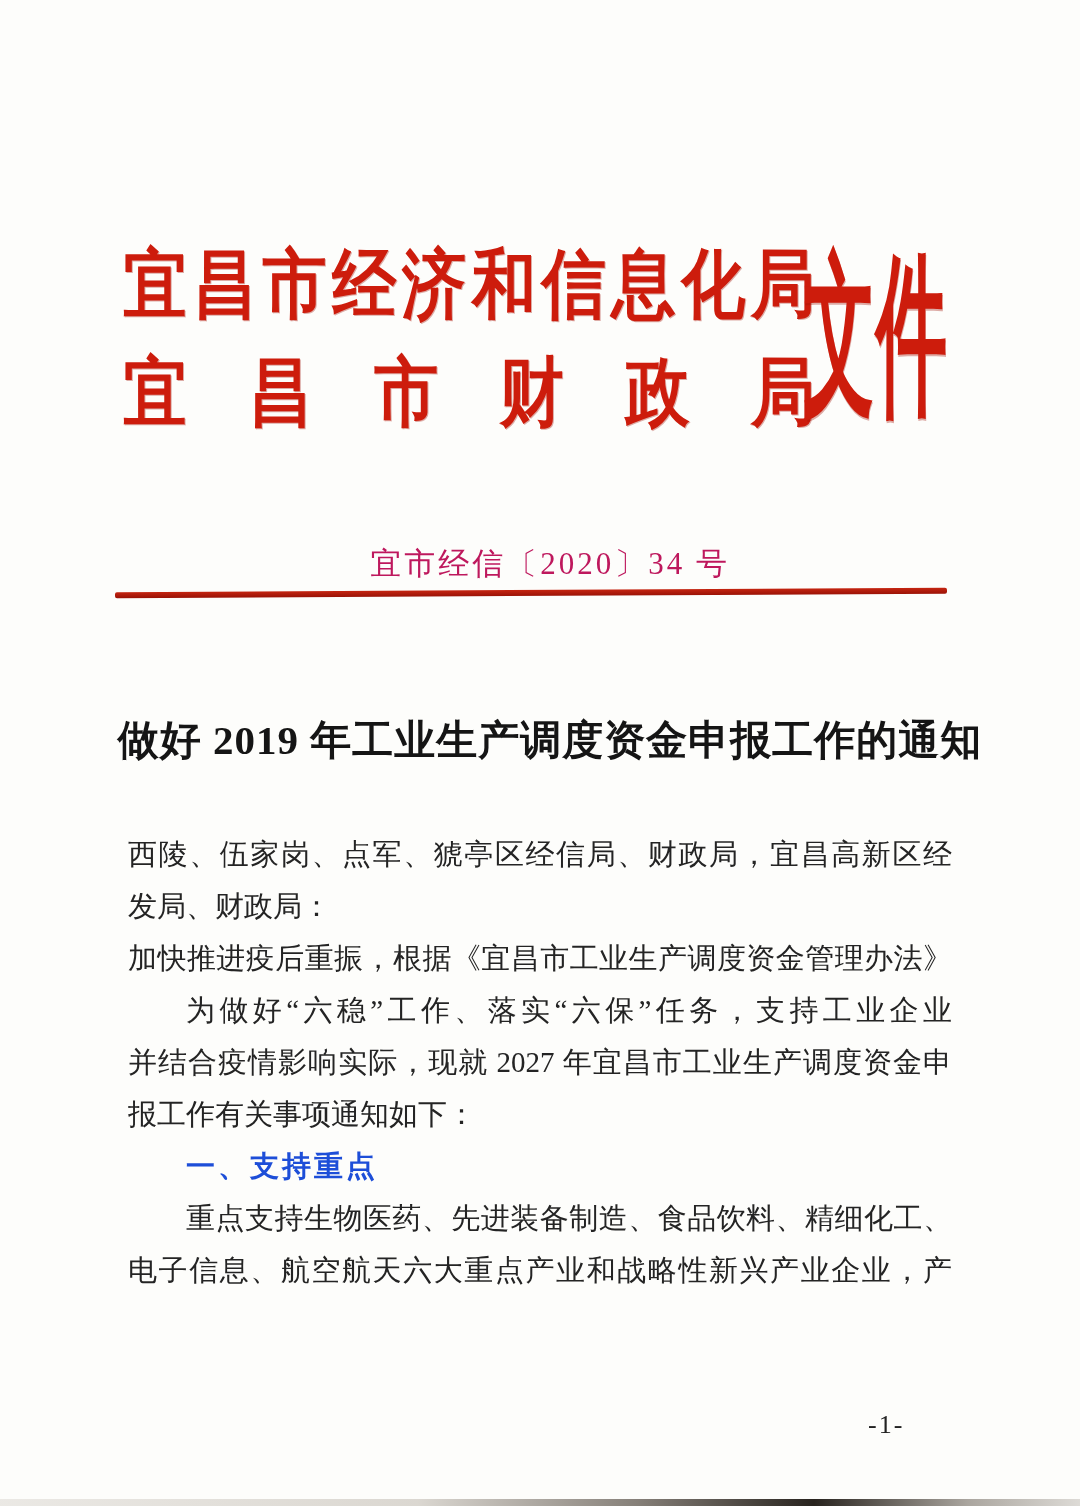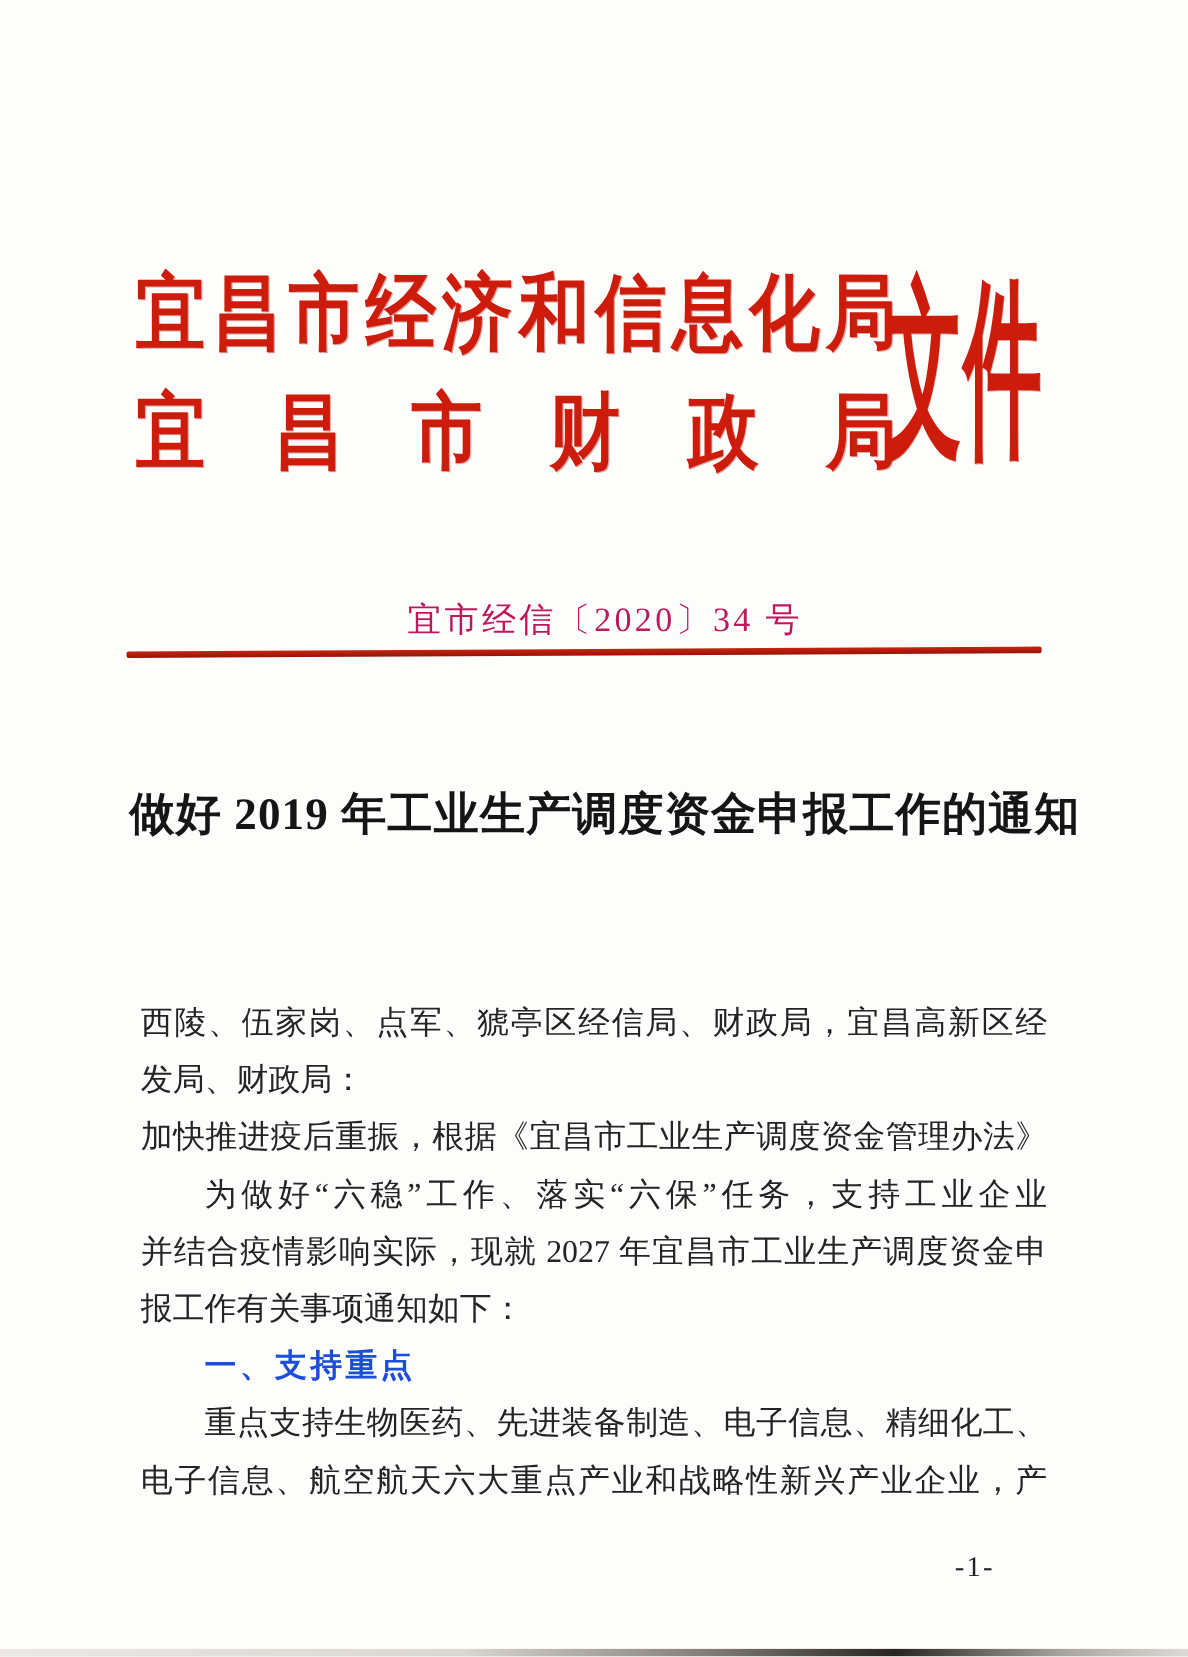--- a/index.html
+++ b/index.html
@@ -37,21 +37,21 @@
     transform:rotate(-0.3deg);border-radius:2px;
   }
   
   .title{
     position:absolute;left:0;right:0;top:712px;text-align:center;
     font-weight:700;color:#151515;font-size:41px;line-height:56px;
     letter-spacing:1px;
   }
   
   .body-block{
-    position:absolute;left:128px;width:824px;top:904px;
+    position:absolute;left:128px;width:824px;top:828px;
     font-size:29px;color:#242424;
   }
   .bline{height:52px;line-height:52px;}
   .just{text-align:justify;text-align-last:justify;}
   .ind{padding-left:58px;}
   .heading{
     font-family:"Liberation Sans","DejaVu Sans",sans-serif;
     font-weight:700;font-size:29px;letter-spacing:3px;color:#1d4ed8;
   }
   
@@ -87,21 +87,21 @@
   </div>
 
   <div class="body-block">
     <div class="bline just">西陵、伍家岗、点军、猇亭区经信局、财政局，宜昌高新区经</div>
     <div class="bline">发局、财政局：</div>
     <div class="bline just">加快推进疫后重振，根据《宜昌市工业生产调度资金管理办法》</div>
     <div class="bline just ind">为做好“六稳”工作、落实“六保”任务，支持工业企业</div>
     <div class="bline just">并结合疫情影响实际，现就 2027 年宜昌市工业生产调度资金申</div>
     <div class="bline">报工作有关事项通知如下：</div>
     <div class="bline ind heading">一、支持重点</div>
-    <div class="bline just ind">重点支持生物医药、先进装备制造、电子信息、精细化工、</div>
+    <div class="bline just ind">重点支持生物医药、先进装备制造、食品饮料、精细化工、</div>
     <div class="bline just">电子信息、航空航天六大重点产业和战略性新兴产业企业，产</div>
   </div>
 
   <div class="page-num">-1-</div>
 
   <div class="scan-edge"></div>
 
 </div>
 
 </body></html>

